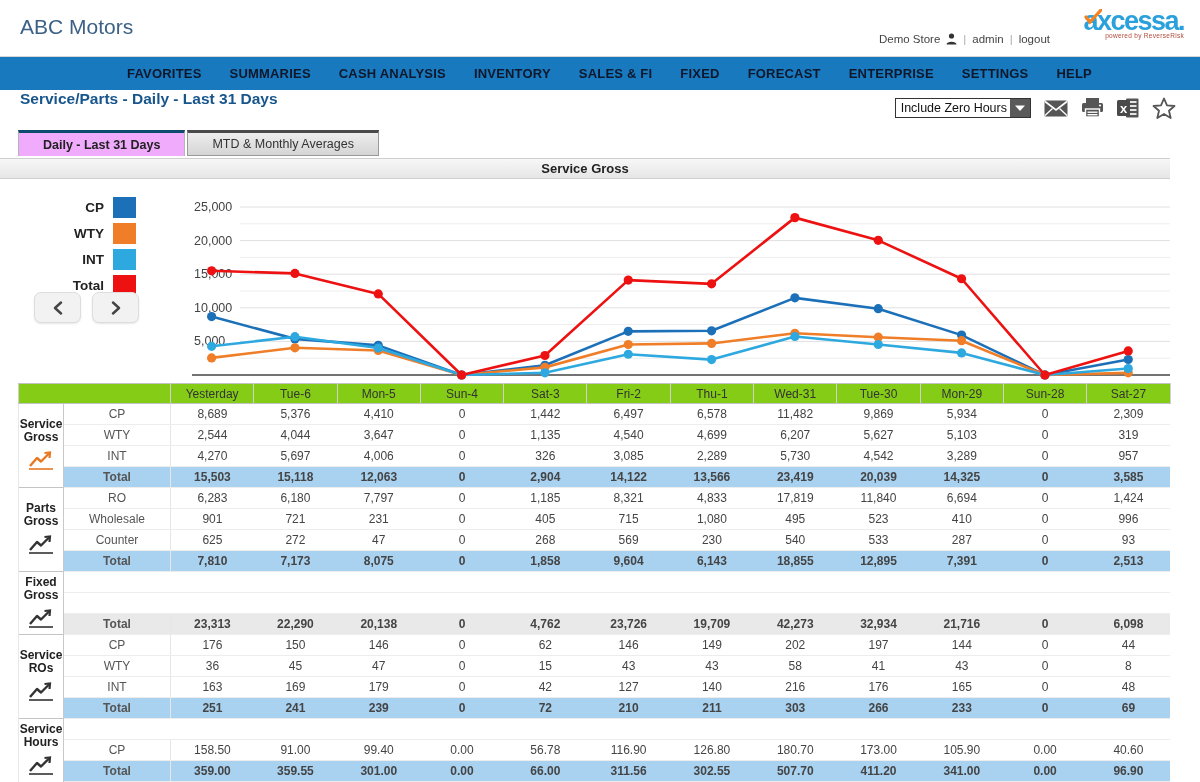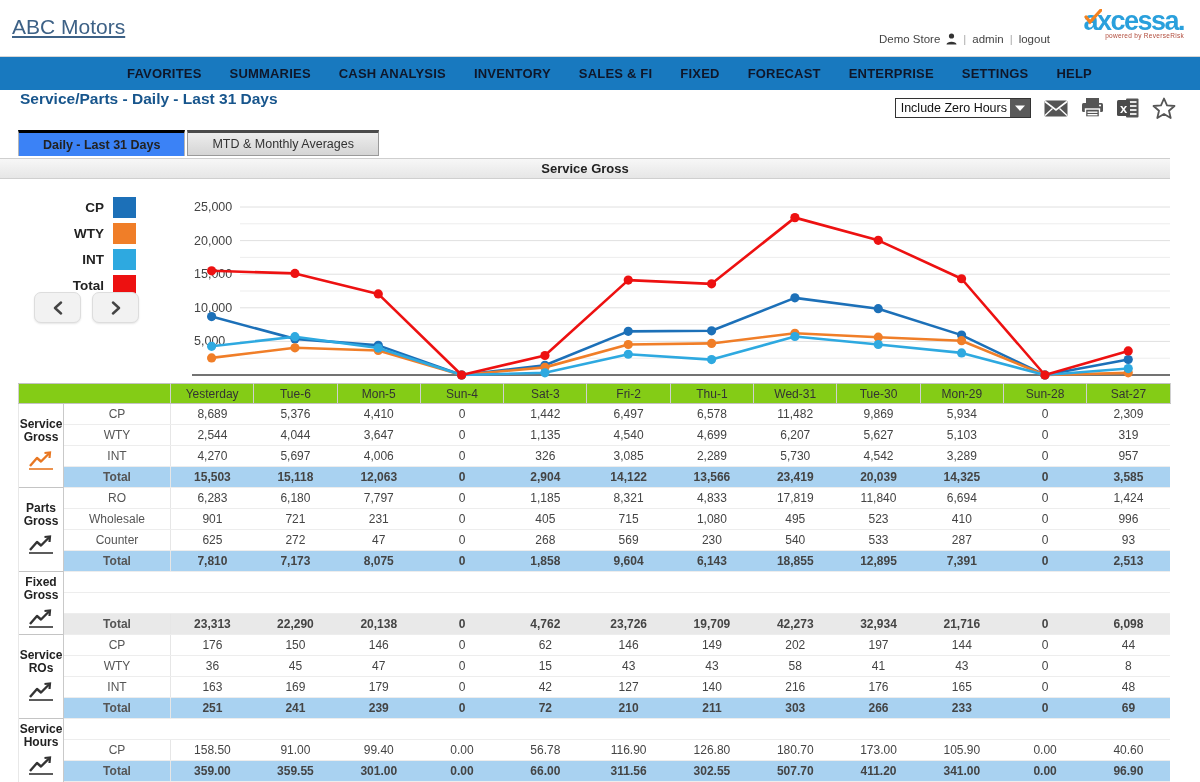--- a/index.html
+++ b/index.html
@@ -3,21 +3,21 @@
 <meta charset="utf-8">
 <style>
   * { box-sizing: border-box; }
   html,body { margin:0; padding:0; }
   body {
     width:1200px; height:782px; overflow:hidden; background:#fff;
     font-family:"Liberation Sans", sans-serif; color:#333;
   }
   
   .header { position:relative; height:57px; border-bottom:1px solid #d6d6d6; }
-  .app-title { position:absolute; left:12px; top:15px; font-size:21px; color:#3d6186;text-decoration:underline; }
+  .app-title { position:absolute; left:20px; top:15px; font-size:21px; color:#3d6186; }
   .account { position:absolute; right:150px; top:33px; font-size:11.5px; color:#444;
              display:flex; align-items:center; gap:6px; }
   .account .sep { color:#aaa; }
   .logo { position:absolute; right:16px; top:8px; width:135px; text-align:right; }
   .logo-text { position:relative; display:inline-block; color:#2aa0dc; font-size:27px;
                font-weight:bold; letter-spacing:-1.5px; line-height:26px; }
   .logo-check { position:absolute; left:19px; top:-7px; }
   .logo-tagline { font-size:6.5px; color:#b04a3a; letter-spacing:.3px; margin-top:-2px; }
   
   .nav { height:33px; background:#1879bf; display:flex; align-items:center;
@@ -27,21 +27,21 @@
   .toolbar { position:relative; height:37px; }
   .page-title { position:absolute; left:20px; top:0; font-size:15.5px; font-weight:bold; color:#17558c; }
   .controls { position:absolute; right:24px; top:7px; display:flex; align-items:center; gap:13px; }
   .filter-select { display:flex; align-items:stretch; border:1px solid #333; height:20px; background:#fff; cursor:pointer; }
   .filter-text { padding:2px 3px 0 5px; font-size:12.5px; color:#111; white-space:nowrap; }
   .filter-btn { width:20px; background:#5a5a5a; display:flex; align-items:center; justify-content:center; }
   .tool-icon { display:flex; align-items:center; cursor:pointer; }
   
   .tabs { display:flex; height:26px; padding-left:18px; margin-top:3px; }
   .tab { display:flex; align-items:center; padding:0 24px; font-size:12.5px; cursor:pointer; }
-  .tab.active { background:#3b82f6; border:1px solid #b5b5b5; border-top:3px solid #000000;
+  .tab.active { background:#f0abfc; border:1px solid #b5b5b5; border-top:3px solid #0c4a6e;
                 border-bottom:none; font-weight:bold; color:#222; }
   .tab.inactive { background:linear-gradient(#ededed,#d5d5d5); border:1px solid #9a9a9a;
                   border-top:3px solid #4a4a4a; color:#333; margin-left:2px; }
   
   .section-bar { width:1170px; height:21px; margin-top:2px; line-height:20px; text-align:center;
                  font-size:13px; font-weight:bold; color:#222;
                  background:linear-gradient(#f7f7f7,#e6e6e6);
                  border-top:1px solid #cfcfcf; border-bottom:1px solid #cfcfcf; }
   
   .chart-region { position:relative; width:1200px; height:204px; }

